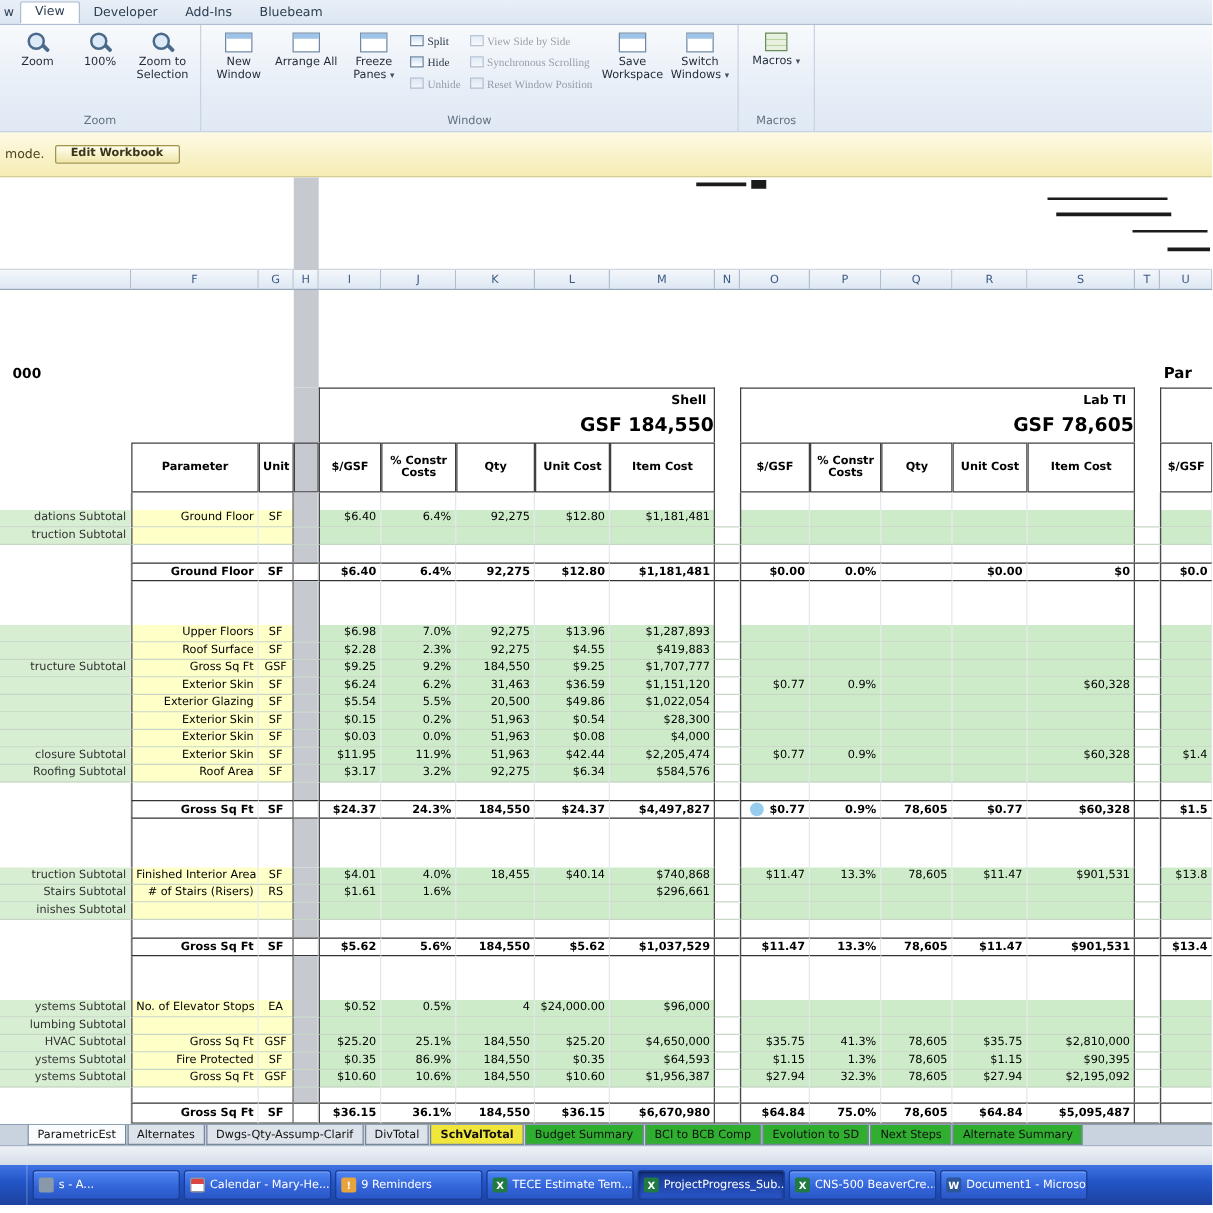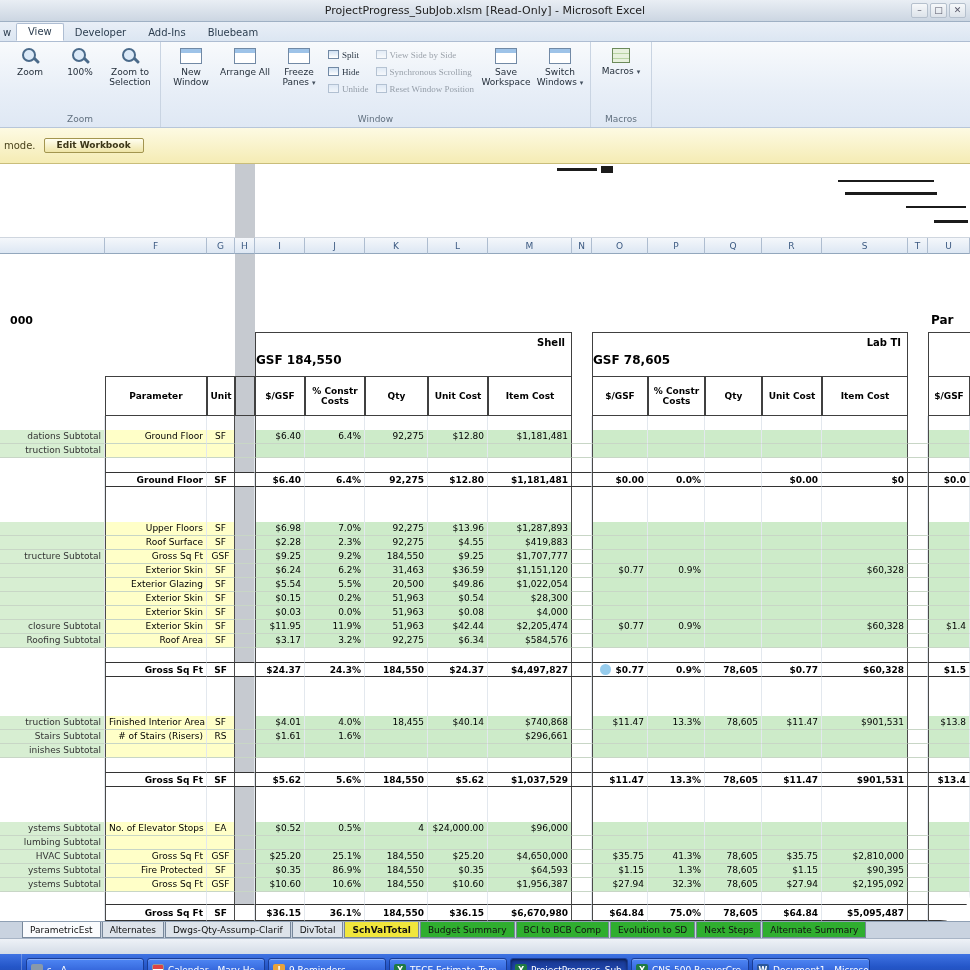--- a/index.html
+++ b/index.html
@@ -60,29 +60,29 @@
   
   .grid-row { display:grid; width:970px;
     grid-template-columns:105px 102px 28px 20px 50px 60px 63px 60px 84px 20px 56px 57px 57px 60px 86px 20px 42px; }
 
   
   .colletters { height:16px; }
   .colcell { border-right:1px solid #aebdd0; border-bottom:1px solid #93a7bd; display:flex; align-items:center;
     justify-content:center; font-size:9px; color:#3c5a82; background:linear-gradient(#f4f7fb,#dde7f3); }
 
   
-  .sheetarea { height:667px; background:#fff; position:relative; overflow:hidden;border-radius:30px; }
+  .sheetarea { height:667px; background:#fff; position:relative; overflow:hidden; }
   .splitband { background:#c6cad0; }
   .tcell { overflow:hidden; white-space:nowrap; }
   .fragnum { font-weight:bold; font-size:11px; padding-left:10px; line-height:22px; }
   .fragtitle { font-weight:bold; font-size:12px; line-height:20px; padding-left:3px; }
   .secbox { border:1px solid #404040; border-bottom:none; background:#fff; overflow:hidden; }
   .secbox.cutbox { border-right:none; }
   .sec-title { text-align:right; font-weight:bold; font-size:10px; padding:4px 6px 0 0; height:20px; }
-  .sec-gsf { text-align:left; font-weight:bold; font-size:12px; }
+  .sec-gsf { text-align:right; font-weight:bold; font-size:15px; }
 
   .hdr { height:40px; }
   .hcell { border:1px solid #404040; display:flex; flex-direction:column; justify-content:center; align-items:center;
     font-weight:bold; font-size:9px; line-height:10px; background:#fff; text-align:right; overflow:hidden; }
   .hcell.empty { border:none; background:transparent; }
   .hcell.splitband { background:#c6cad0; }
 
   .cell { font-size:9px; padding:0 3px; overflow:hidden; white-space:nowrap; border-right:1px solid #e3e8ee; }
   .c-label { text-align:right; }
   .c-param { text-align:right; border-left:1px solid #4a4a4a; }
@@ -130,28 +130,20 @@
   .ticon.word { background:#2b579a; }
   .ticon.calendar { background:linear-gradient(#d44 0 4px,#fff 4px); border:1px solid #999; }
   .ticon.reminder { background:#e8a33d; }
   .ticon.app { background:#8899aa; }
 </style>
 </head>
 <body>
 
 <div class="screen">
 
-  <div class="titlebar">
-    <span>ProjectProgress_SubJob.xlsm [Read-Only] - Microsoft Excel</span>
-    <span class="winctrls">
-      <span class="wbtn">–</span>
-      <span class="wbtn">□</span>
-      <span class="wbtn">✕</span>
-    </span>
-  </div>
 
   <div class="rtabs">
     <span class="rtab cut">w</span>
     <span class="rtab active">View</span>
     <span class="rtab">Developer</span>
     <span class="rtab">Add-Ins</span>
     <span class="rtab">Bluebeam</span>
   </div>
 
   <div class="ribbon">

